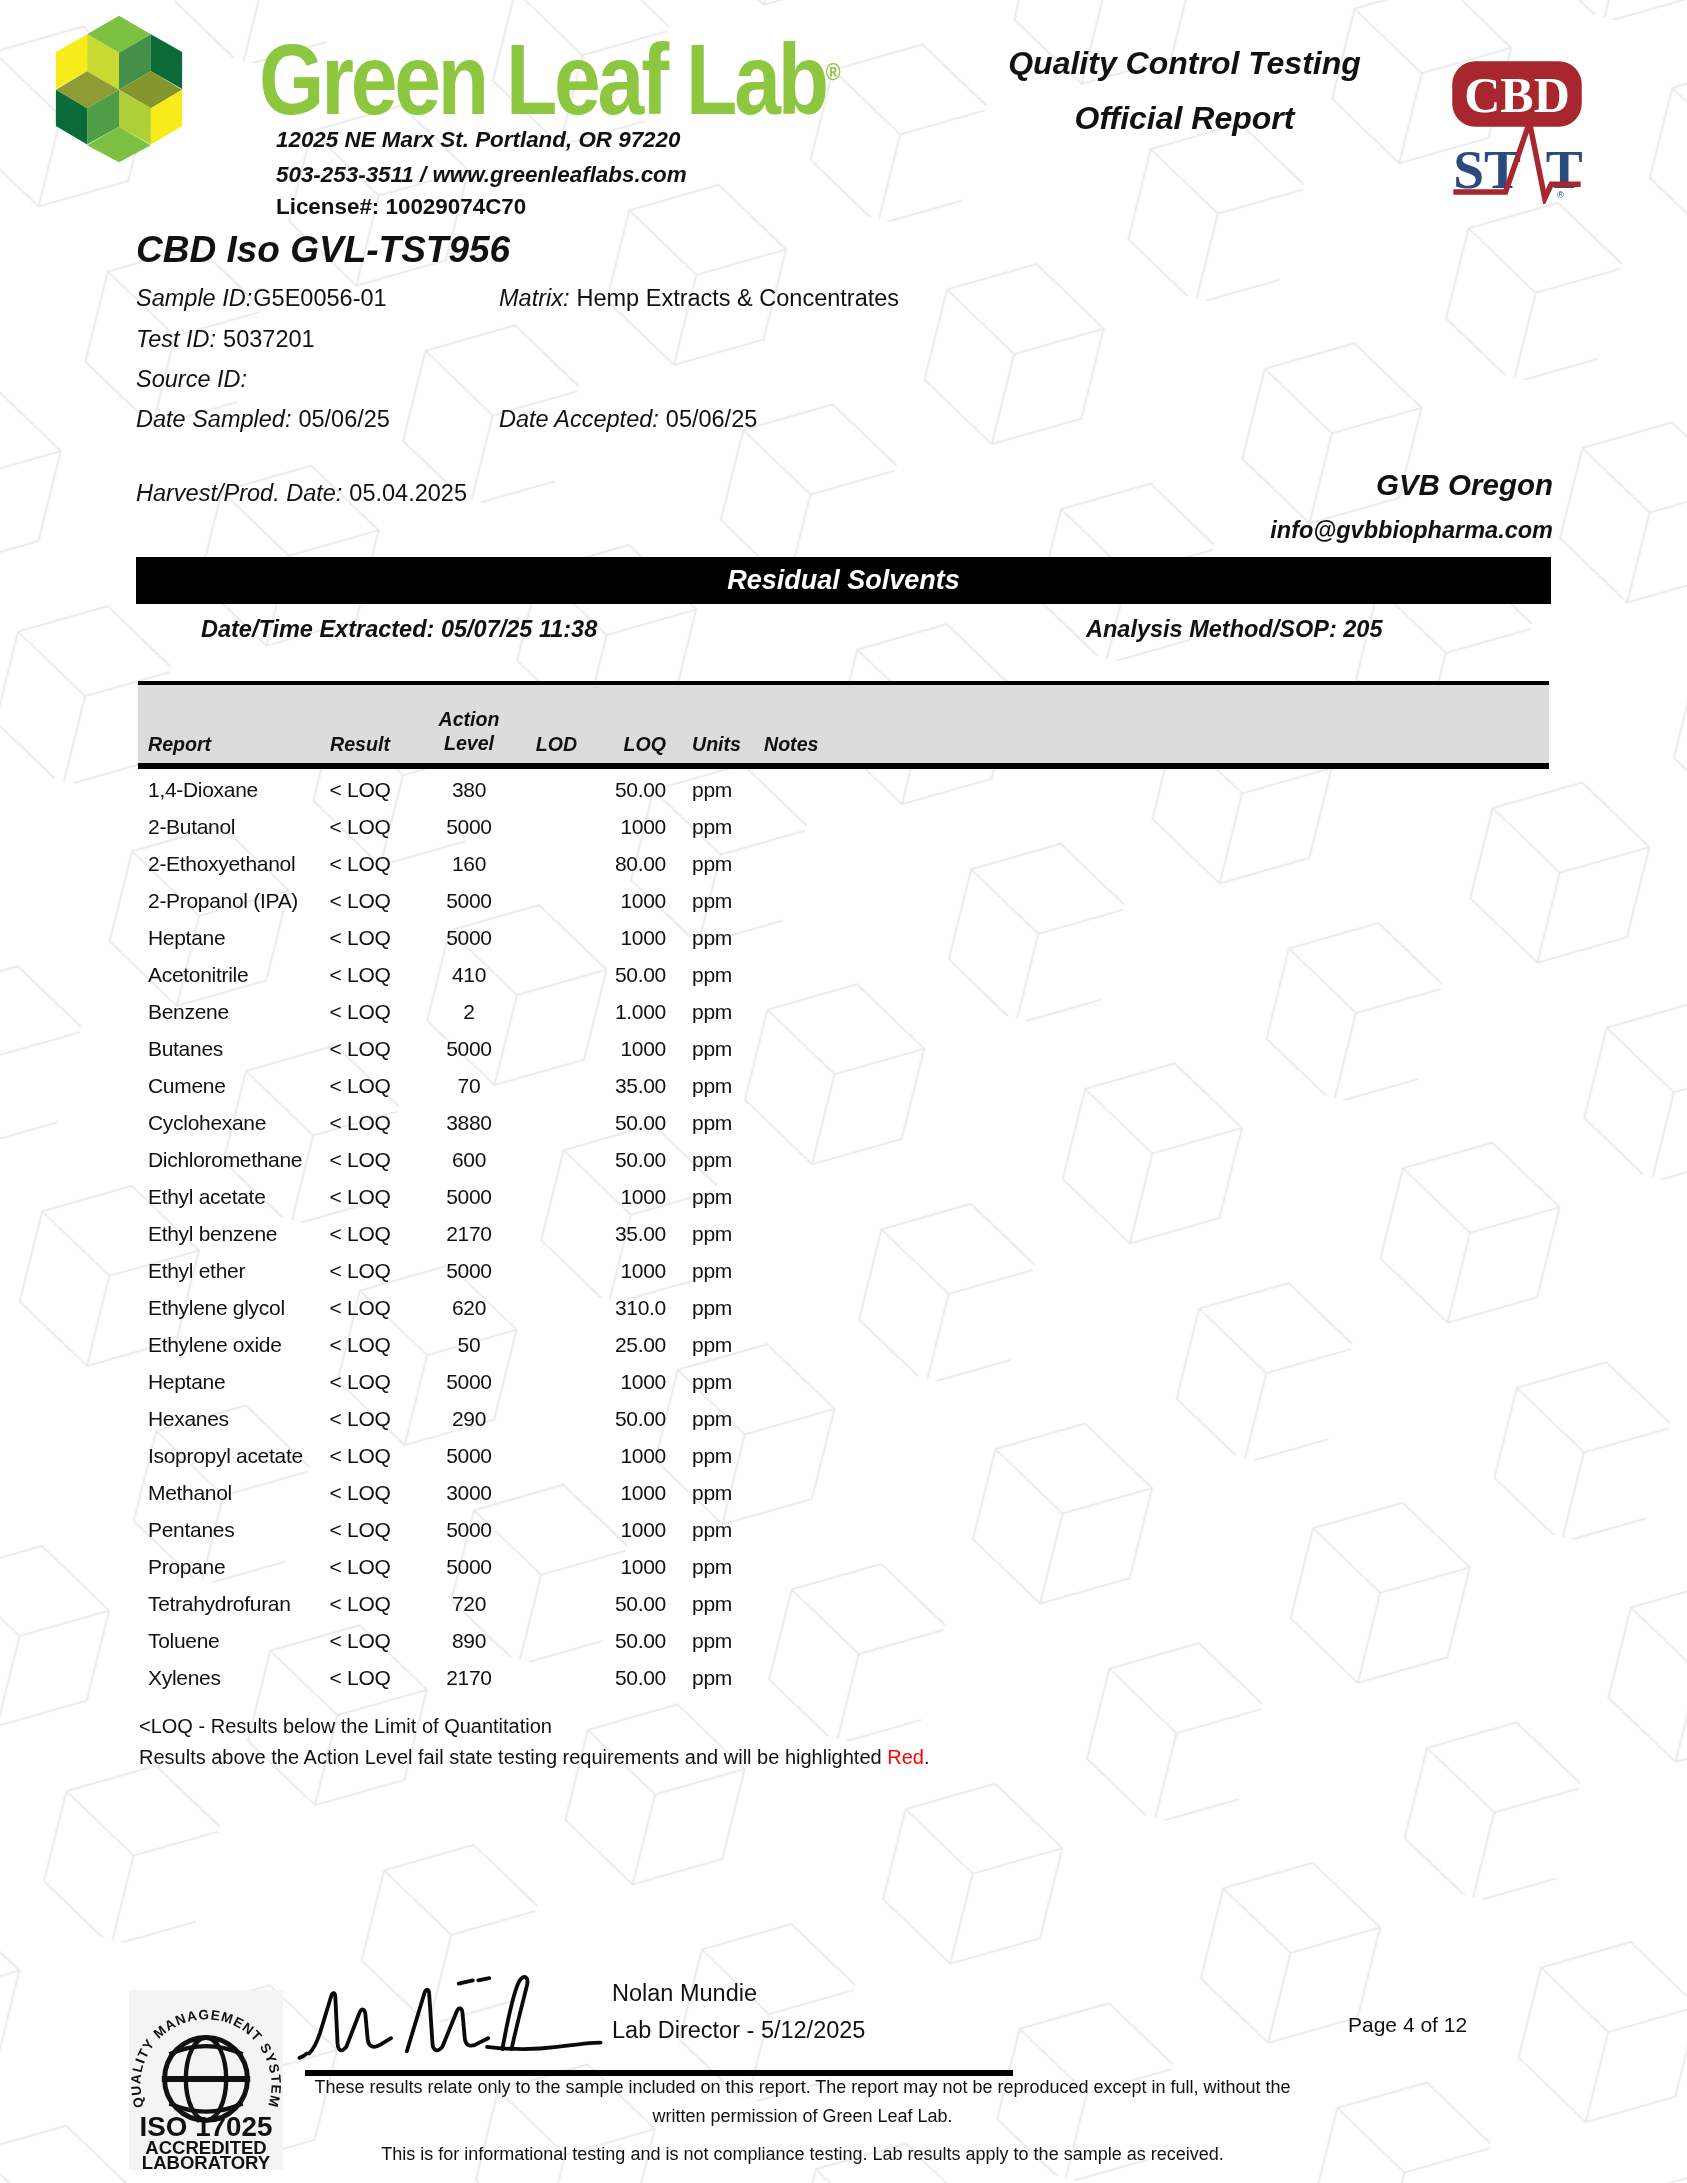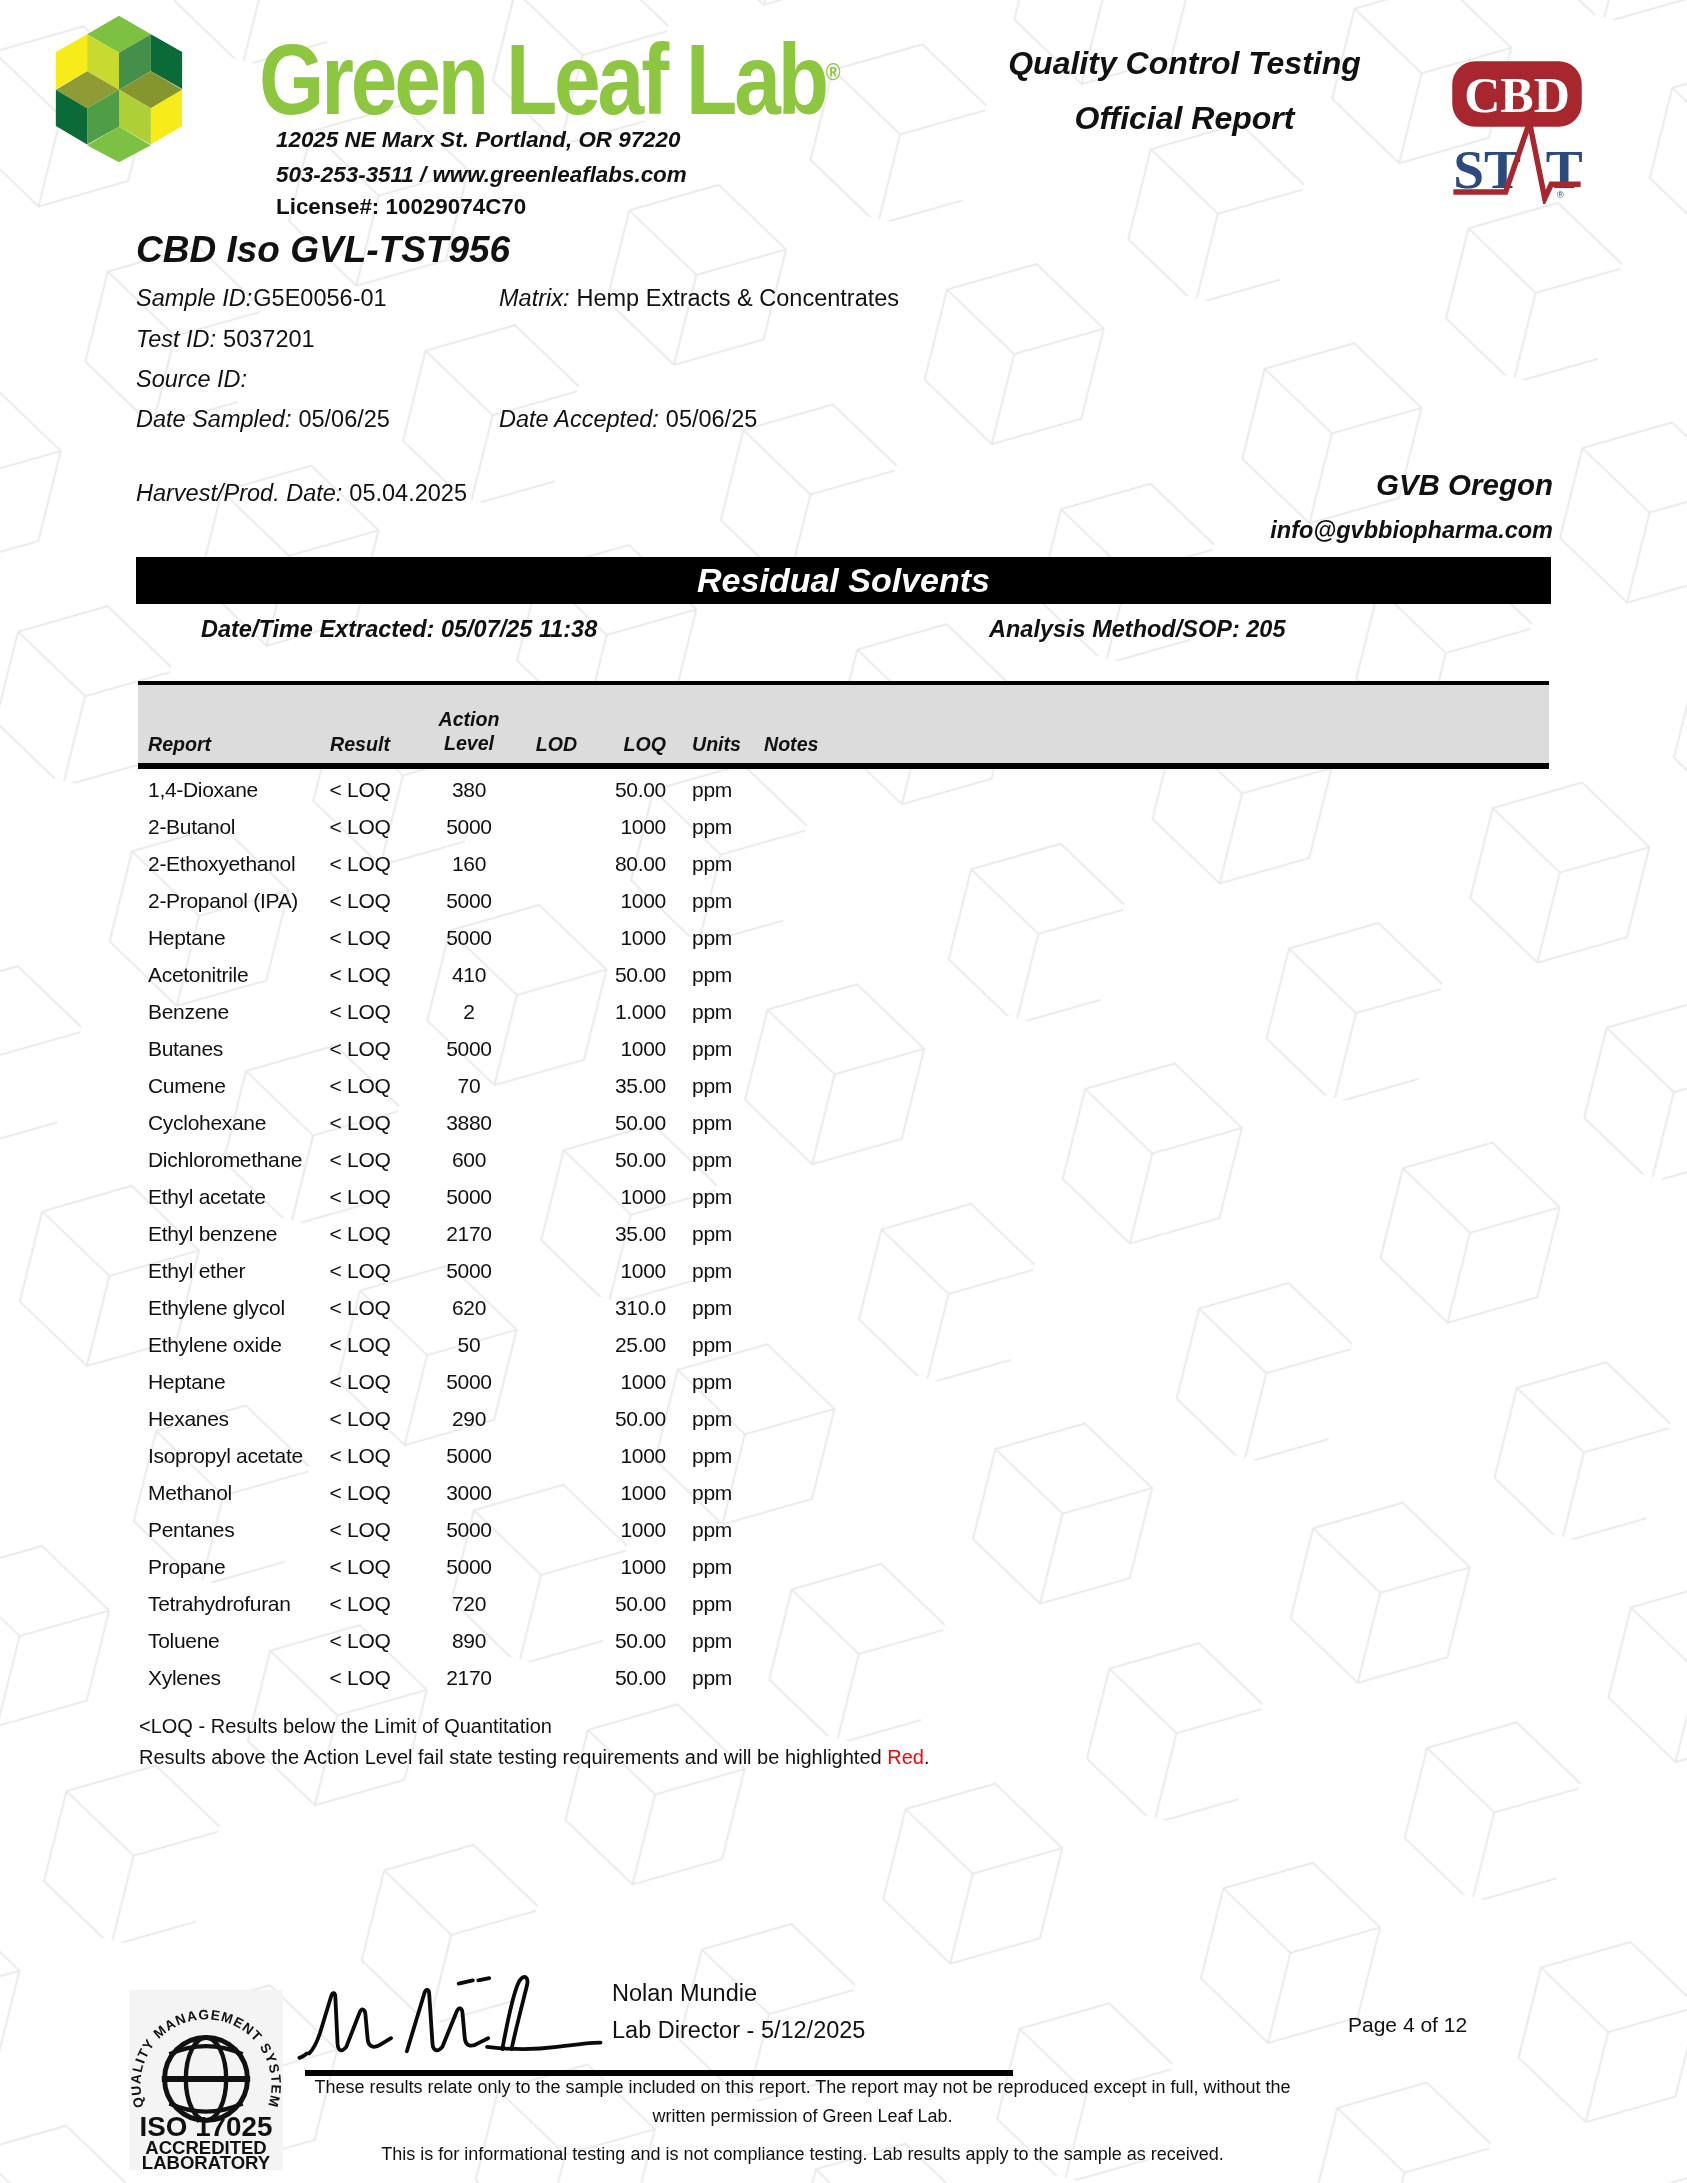--- a/index.html
+++ b/index.html
@@ -24,21 +24,21 @@
   .title{left:136px;top:229px;font-size:37px;}
   .info{font-size:23.5px;}
   .lab{font-weight:400;font-style:italic;}
   .val{font-style:normal;font-weight:400;margin-left:7px;}
   .val.nogap{margin-left:1.1px;}
   .gvb1{left:1116px;top:468px;width:437px;text-align:right;font-size:29.5px;}
   .gvb2{left:1116px;top:517px;width:437px;text-align:right;font-size:23.5px;}
 
   
   .banner{left:136px;top:557px;width:1415px;height:47px;background:#000;color:#fff;
-          text-align:center;font-size:34px;line-height:47px;}
+          text-align:center;font-size:27px;line-height:47px;}
   .exline{top:616px;font-size:23.5px;}
 
   
   .thead{left:138px;top:681px;width:1411px;height:88px;background:#DCDCDC;
          border-top:4.9px solid #000;border-bottom:6.5px solid #000;box-sizing:border-box;}
   .hcell{position:absolute;bottom:13px;font-weight:700;font-style:italic;font-size:19.6px;z-index:3;}
   .h-analyte{left:148px;}
   .h-result{left:319px;width:82px;text-align:center;}
   .h-action{left:420px;width:98px;text-align:center;line-height:24.6px;}
   .h-lod{left:521px;width:71px;text-align:center;}
@@ -148,21 +148,21 @@
 
   <div class="z abs gvb1 bi">GVB Oregon</div>
   <div class="z abs gvb2 bi">info@gvbbiopharma.com</div>
 
   <div class="z abs banner bi">Residual Solvents</div>
 
   <div class="z abs exline bi" style="left:201px;">
     <span>Date/Time Extracted:</span>
     <span>05/07/25 11:38</span>
   </div>
-  <div class="z abs exline bi" style="left:989px;text-align:center;">
+  <div class="z abs exline bi" style="left:1086px;text-align:center;">
     <span>Analysis Method/SOP:</span>
     <span>205</span>
   </div>
 
   <div class="z abs thead"></div>
   <div class="z abs" style="left:0;top:681px;width:1687px;height:88px;">
     <span class="hcell h-analyte">Report</span>
     <span class="hcell h-result">Result</span>
     <span class="hcell h-action"><span>Action</span><br>
       <span>Level</span></span>

